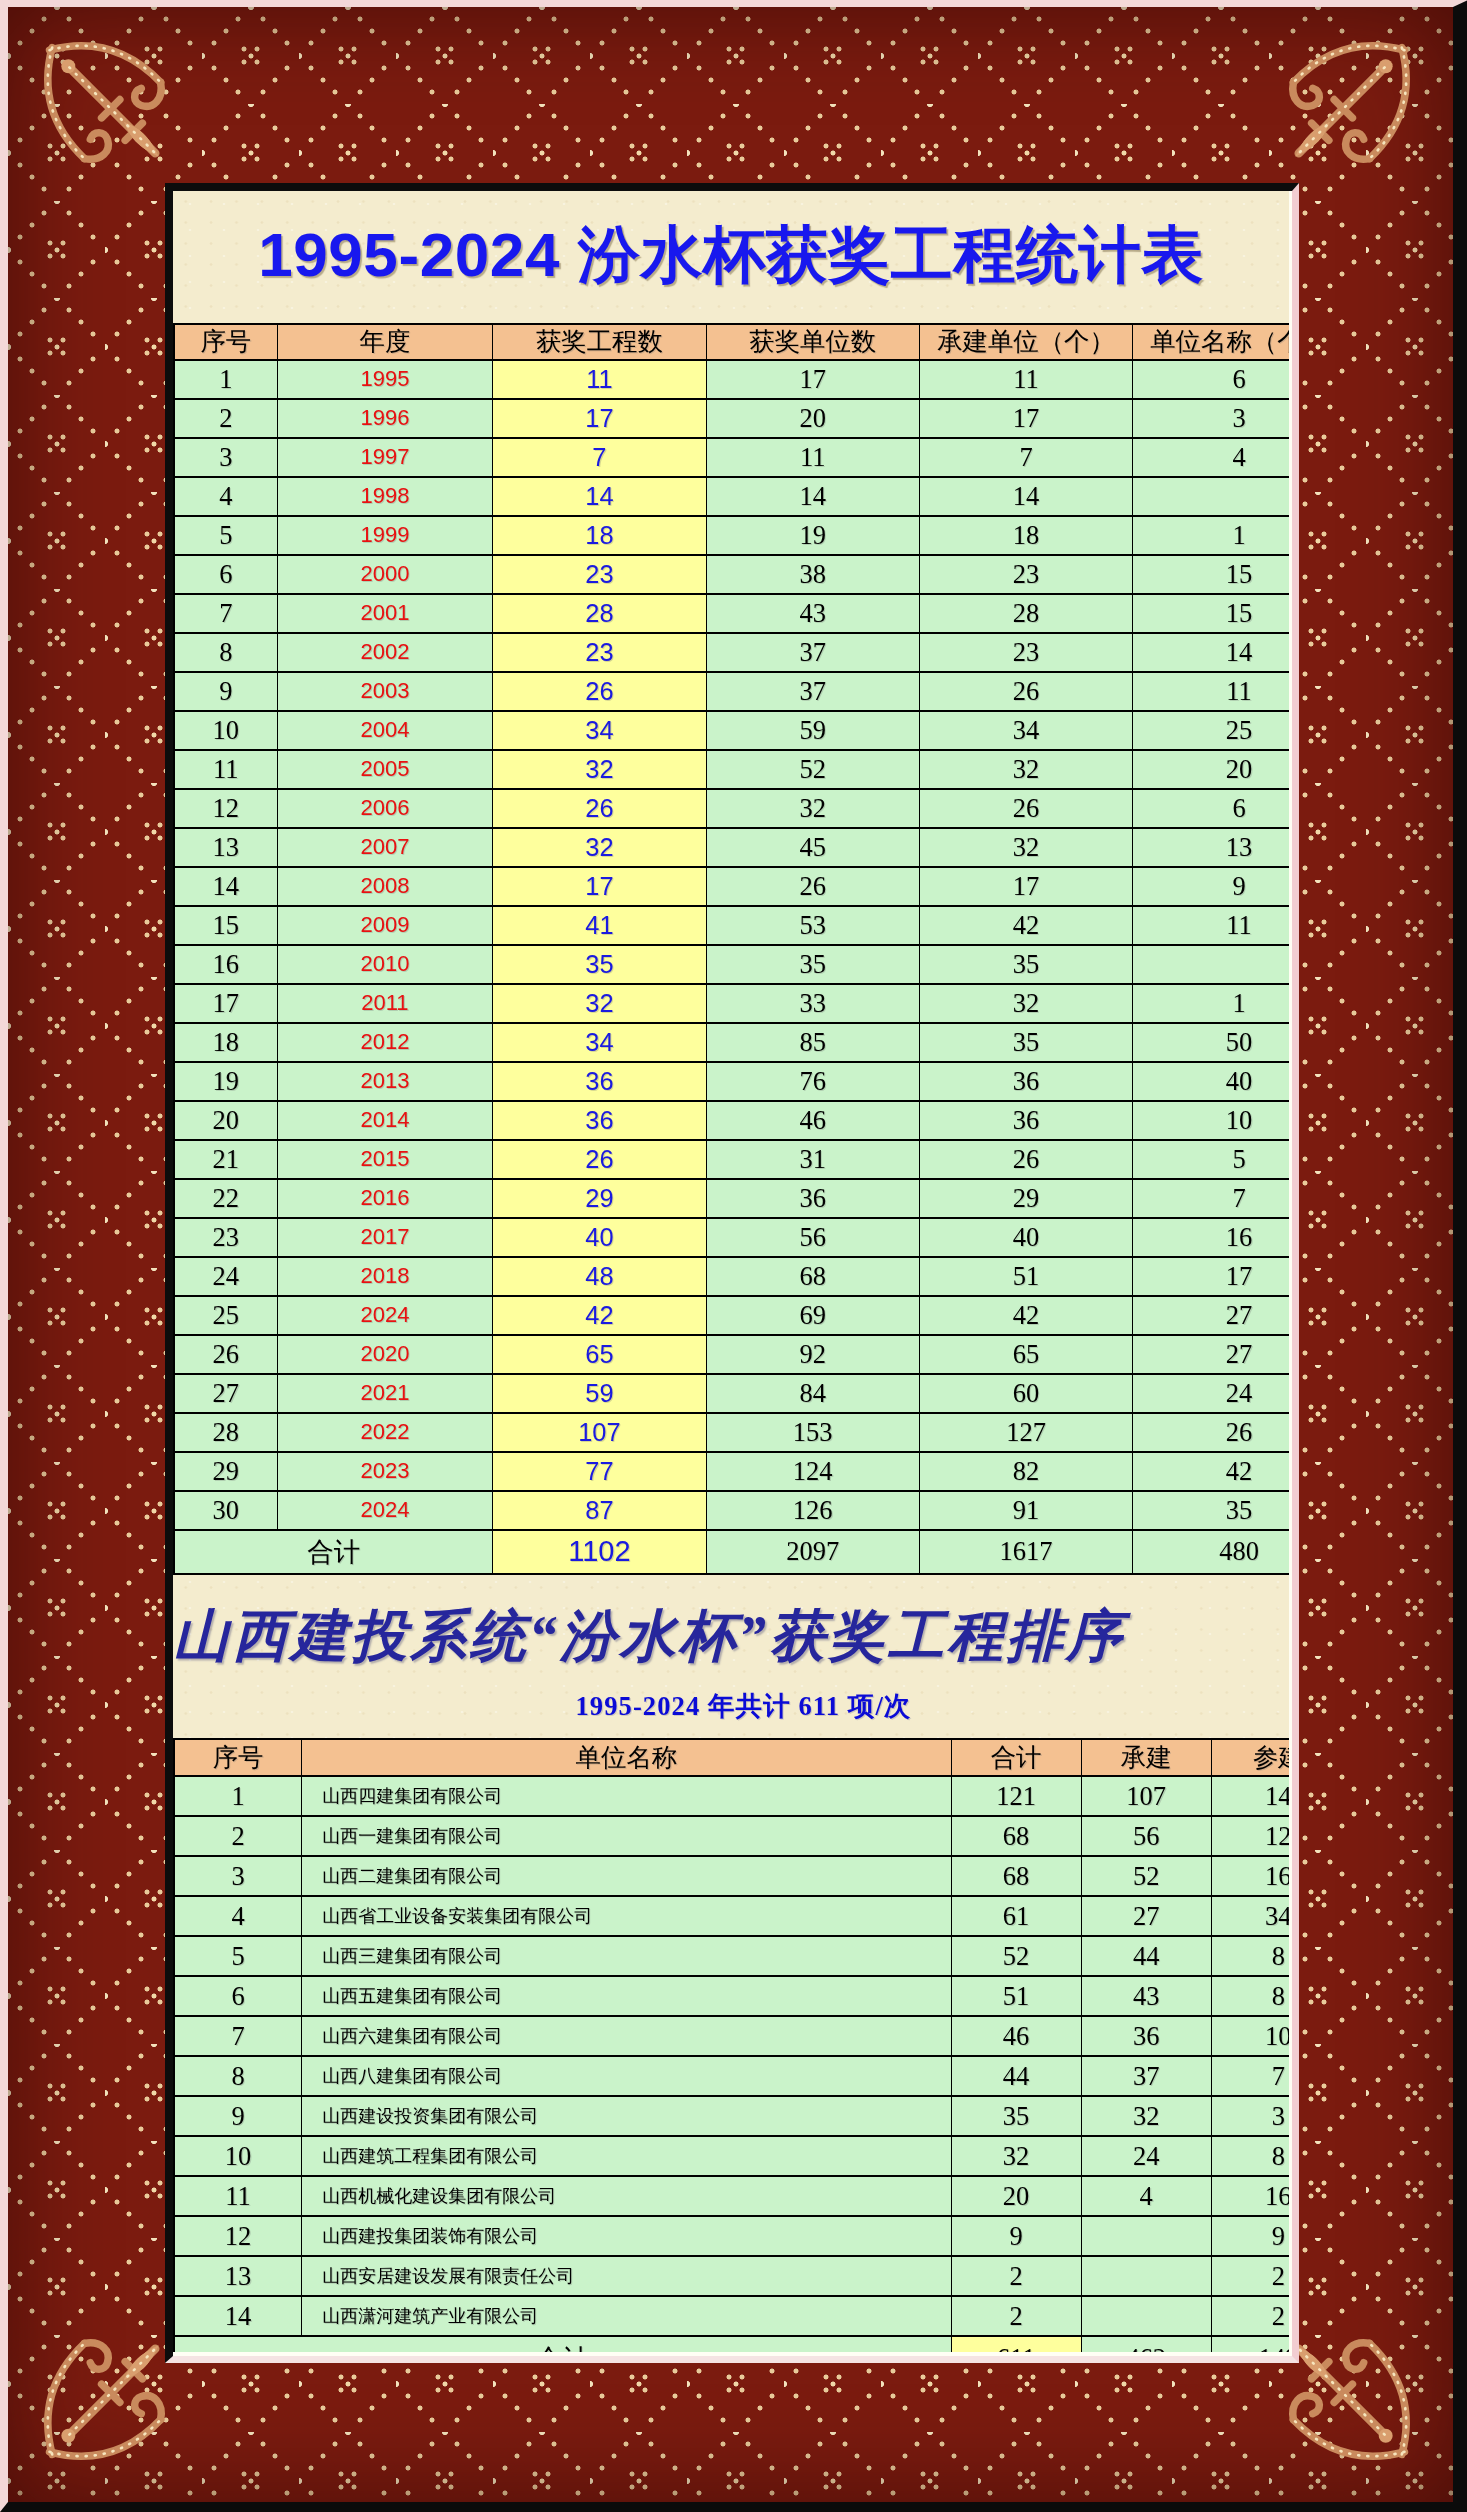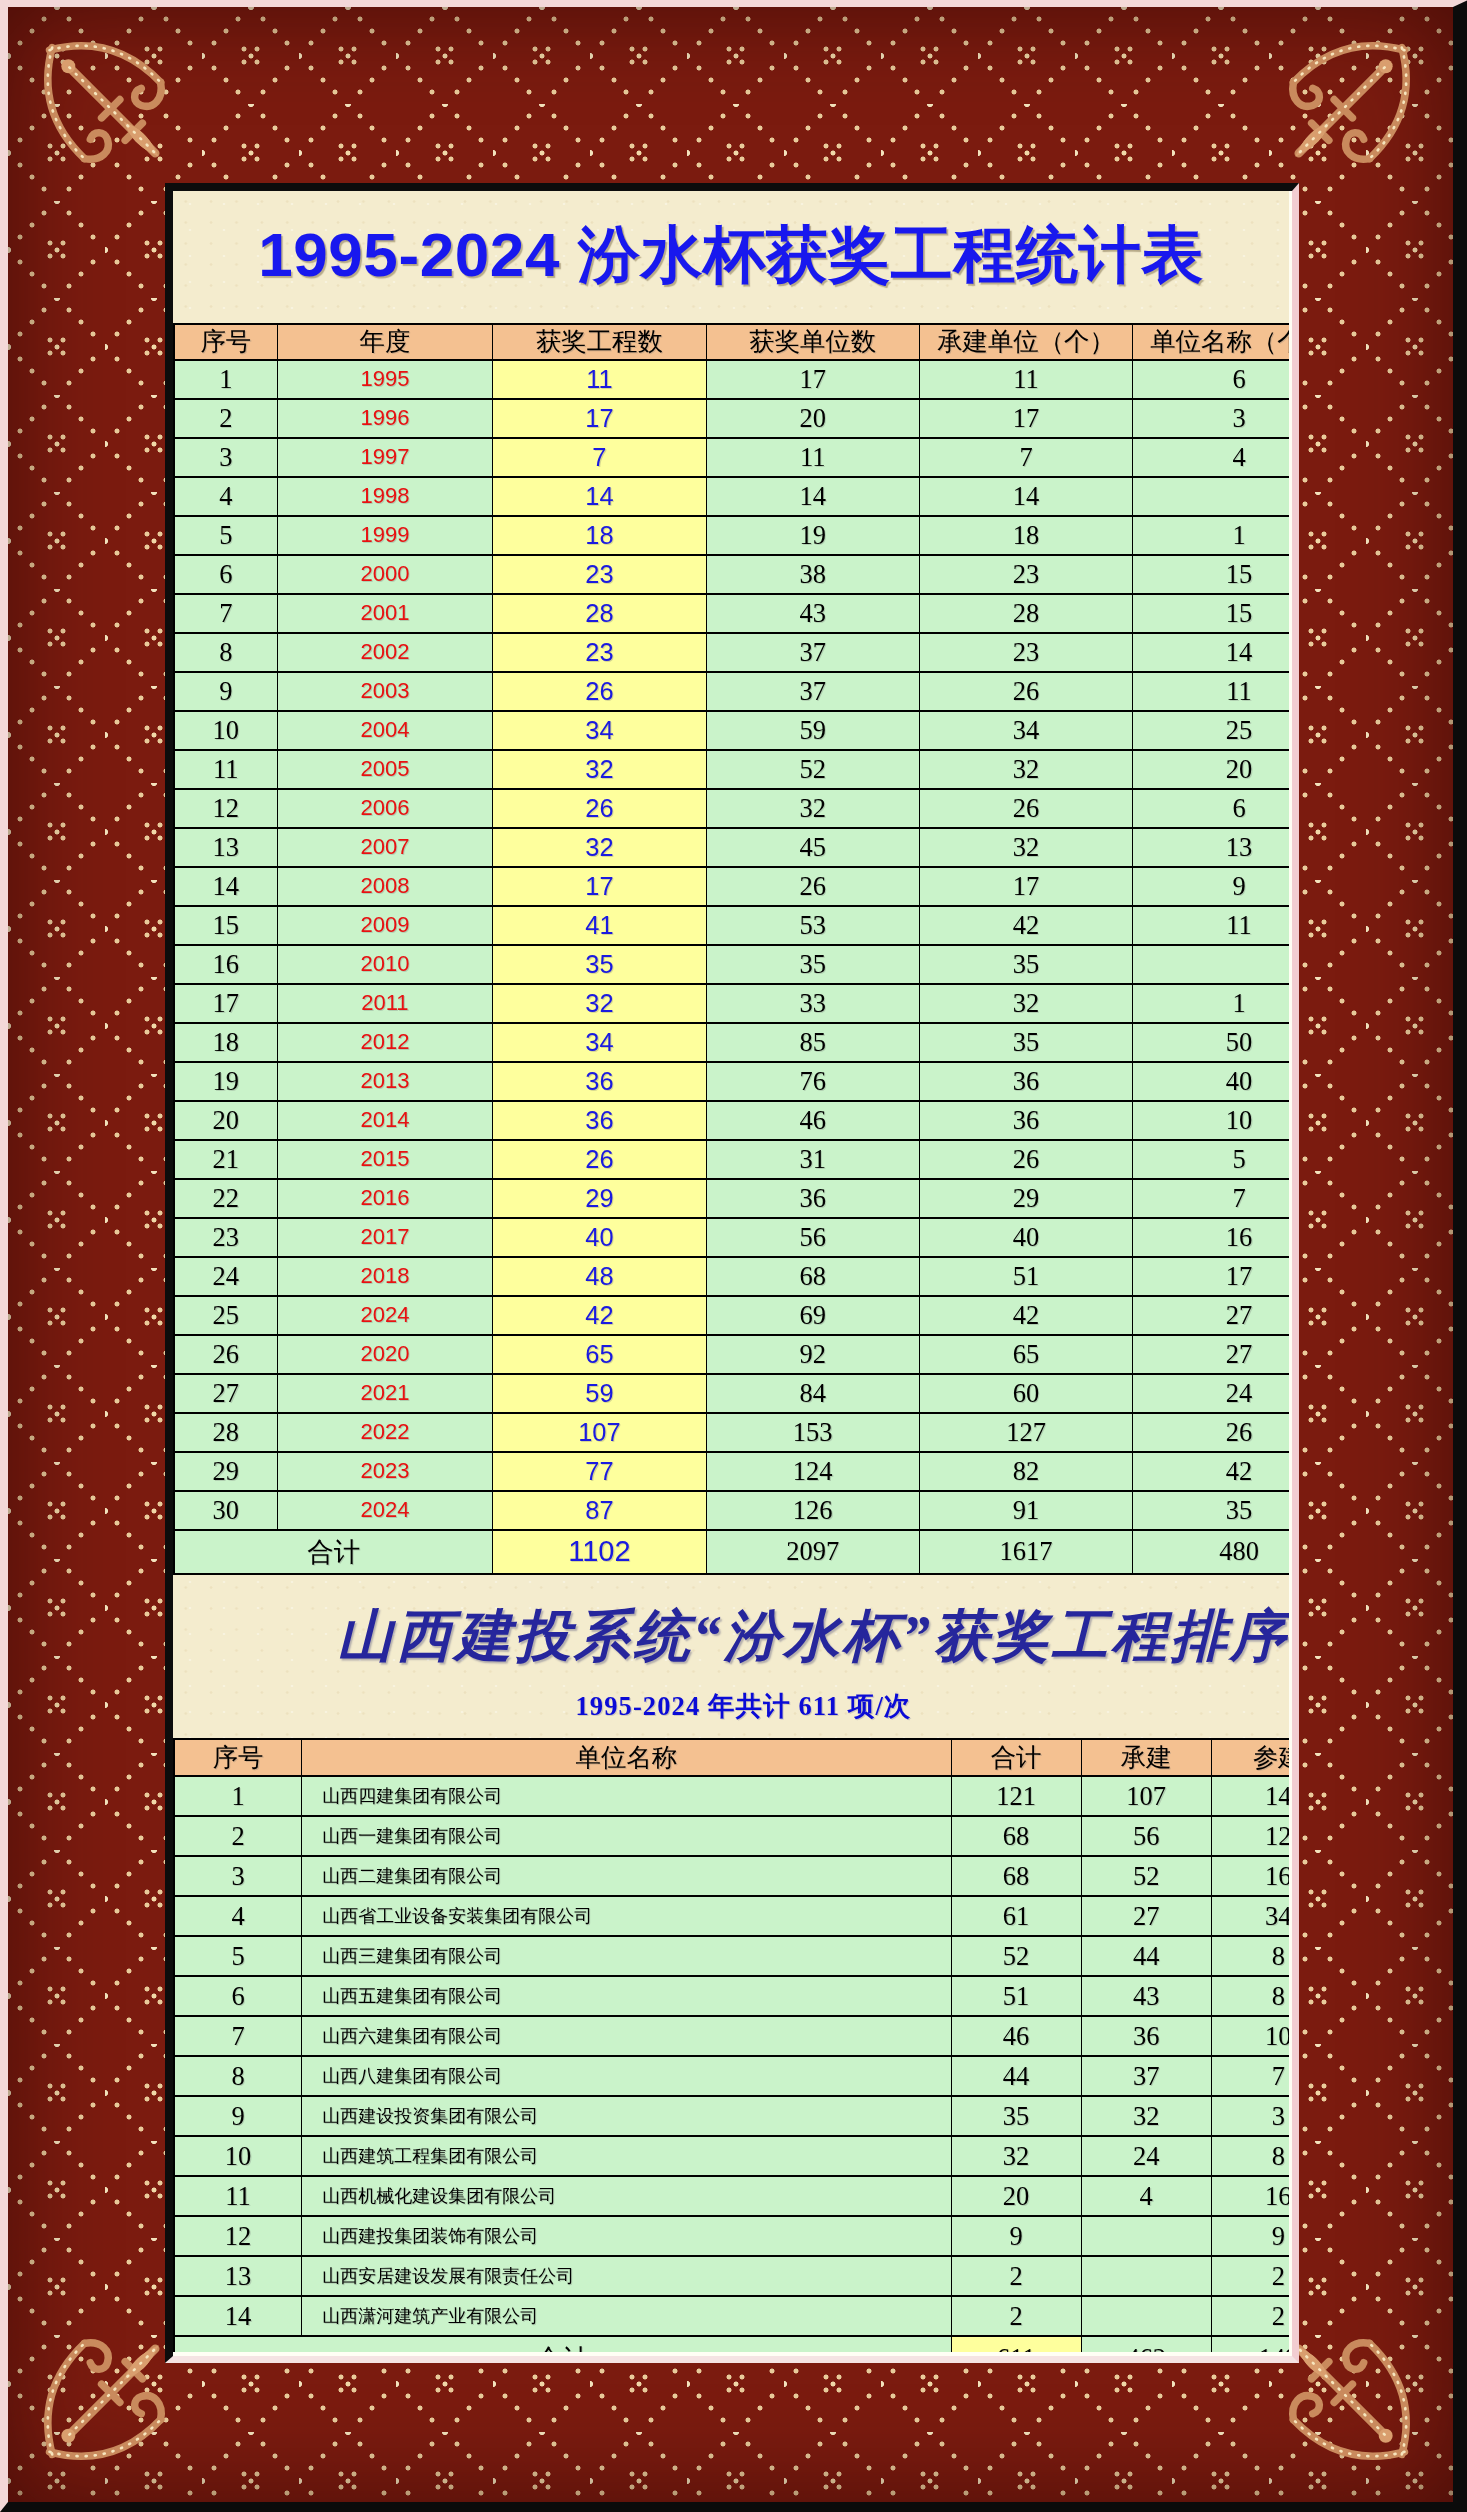--- a/index.html
+++ b/index.html
@@ -69,21 +69,21 @@
 
   
   .main-title{
     margin:22px 0 0 0;text-align:center;
     font-family:"Liberation Sans","DejaVu Sans",sans-serif;
     font-weight:bold;font-size:62px;line-height:83px;
     color:#1818ee;letter-spacing:0.6px;
     text-shadow:1.7px 2.2px 1.1px rgba(70,50,10,.35);
   }
   .ranking-title{
-    margin:20px 0 0 0;text-align:right;
+    margin:20px 0 0 0;text-align:left;
     font-family:"Liberation Serif","DejaVu Serif",serif;
     font-weight:bold;font-style:italic;
     font-size:56px;line-height:83px;
     color:#26269c;letter-spacing:3.3px;
     text-shadow:1.7px 2.2px 1.7px rgba(60,60,110,.35);
   }
   .ranking-subtitle{
     margin:12px 0 0 0;text-align:center;
     font-size:26.5px;line-height:33px;color:#0b0bd6;
     font-weight:bold;letter-spacing:1.1px;

